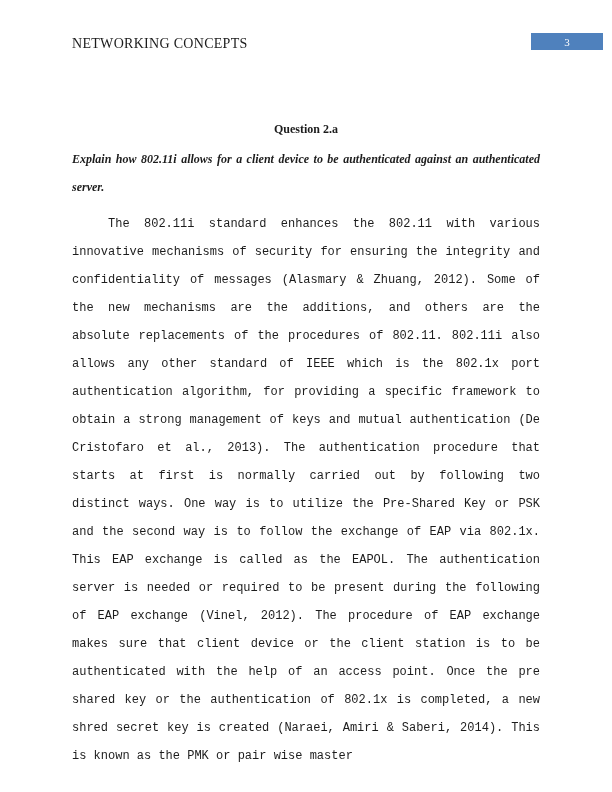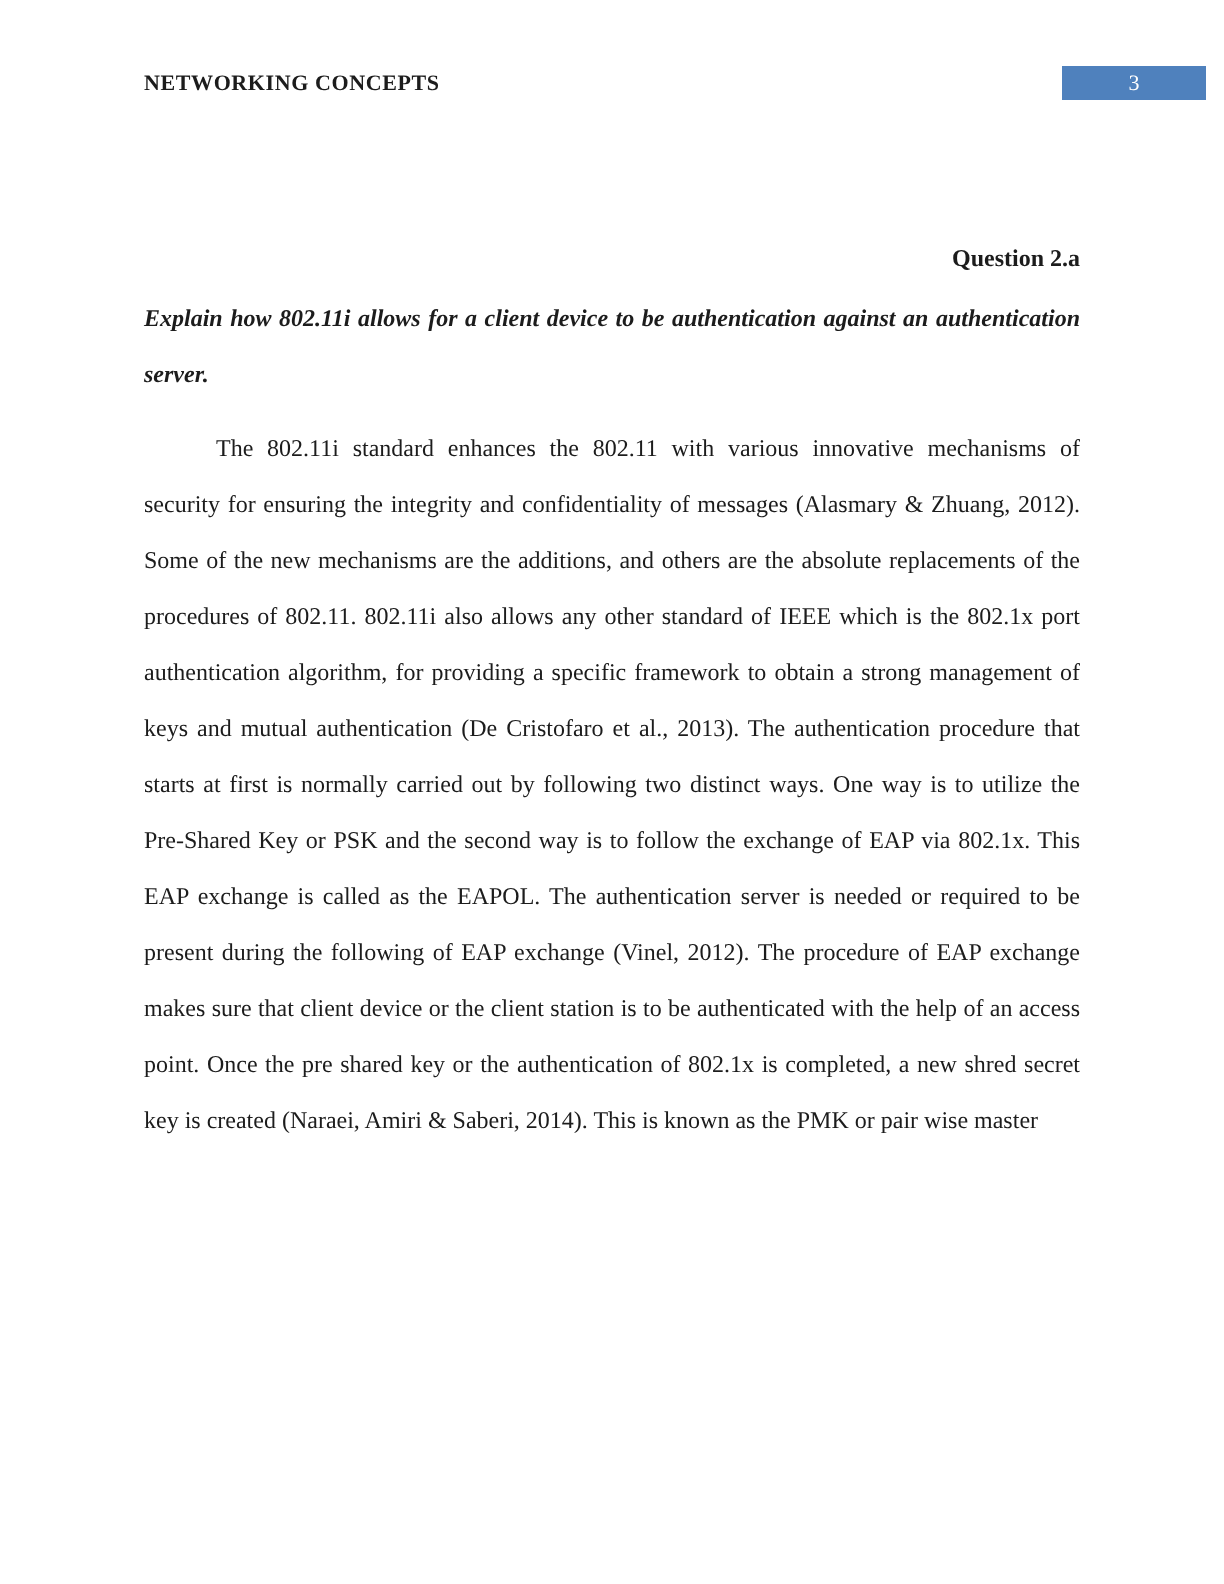--- a/index.html
+++ b/index.html
@@ -20,24 +20,23 @@
   .header {
     position: absolute;
     top: 33px;
     left: 72px;
     right: 9px;
     display: flex;
     justify-content: space-between;
     align-items: flex-start;
   }
   .header-title {
-    font-size: 11px;
+    font-size: 14px;
     letter-spacing: 0.3px;
     padding-top: 3px;
-    font-weight: bold;
   }
   .page-number-badge {
     width: 72px;
     height: 17px;
     background: #4f81bd;
     color: #ffffff;
     font-size: 11px;
     display: flex;
     align-items: center;
     justify-content: center;
@@ -52,56 +51,57 @@
     text-align: justify;
   }
   .para {
     margin: 0;
     text-indent: 36px;
   }
   .question-heading {
     margin: 0;
     margin-top: 20px;
     font-weight: bold;
-    text-align: right;
+    text-align: center;
     font-family: Liberation Serif, serif;
   }
   .question-text {
     margin: 0;
     margin-top: 2px;
     font-weight: bold;
     font-style: italic;
   }
   .solution-heading {
     margin: 0;
     margin-top: 9px;
     font-weight: bold;
     text-align: left;
   }
   .para-2 {
     margin: 0;
     margin-top: 9px;
     text-indent: 36px;
+    font-family: Liberation Mono, monospace;
   }
 </style>
 </head>
 <body>
 
 <div class="page">
 
   <div class="header">
     <div class="header-title">NETWORKING CONCEPTS</div>
     <div class="page-number-badge" style="background: rgb(79, 129, 189);">
       <span>3</span>
     </div>
   </div>
 
   <div class="content">
 
     <p class="question-heading">Question 2.a</p>
 
-    <p class="question-text">Explain how 802.11i allows for a client device to be authentication against an authentication server.</p>
+    <p class="question-text">Explain how 802.11i allows for a client device to be authenticated against an authenticated server.</p>
 
 
     <p class="para-2">The 802.11i standard enhances the 802.11 with various innovative mechanisms of security for ensuring the integrity and confidentiality of messages (Alasmary &amp; Zhuang, 2012). Some of the new mechanisms are the additions, and others are the absolute replacements of the procedures of 802.11. 802.11i also allows any other standard of IEEE which is the 802.1x port authentication algorithm, for providing a specific framework to obtain a strong management of keys and mutual authentication (De Cristofaro et al., 2013). The authentication procedure that starts at first is normally carried out by following two distinct ways. One way is to utilize the Pre-Shared Key or PSK and the second way is to follow the exchange of EAP via 802.1x. This EAP exchange is called as the EAPOL. The authentication server is needed or required to be present during the following of EAP exchange (Vinel, 2012). The procedure of EAP exchange makes sure that client device or the client station is to be authenticated with the help of an access point. Once the pre shared key or the authentication of 802.1x is completed, a new shred secret key is created (Naraei, Amiri &amp; Saberi, 2014). This is known as the PMK or pair wise master</p>
   </div>
 
 </div>
 
 </body></html>

